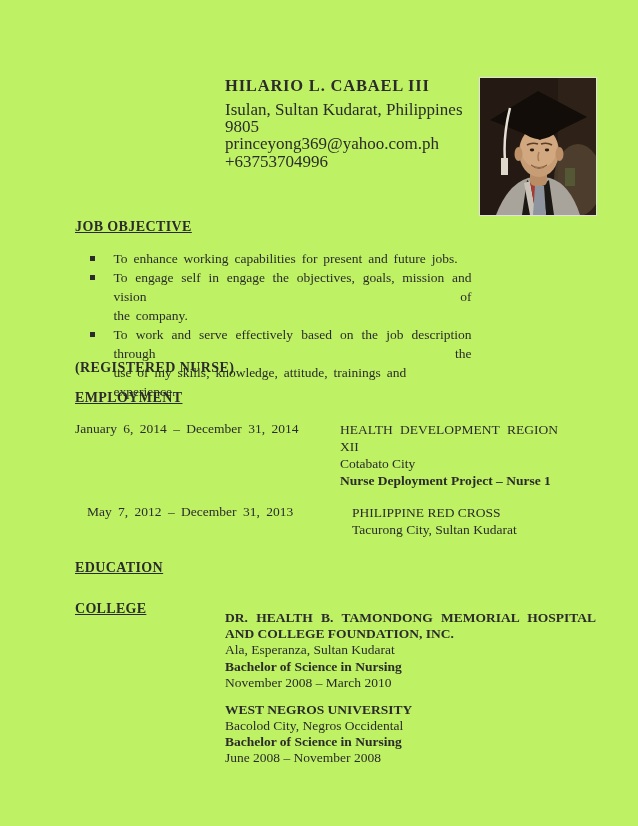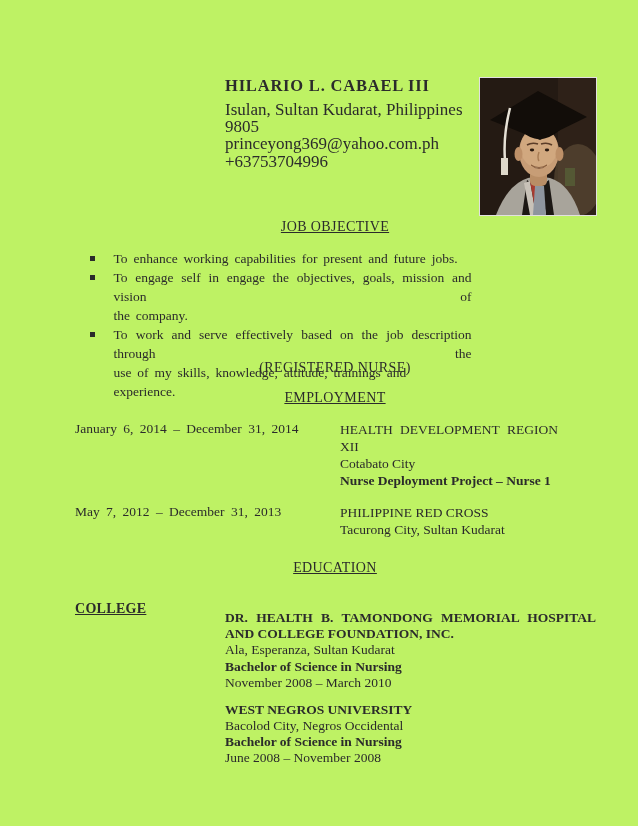--- a/index.html
+++ b/index.html
@@ -17,40 +17,40 @@
   .contact .line { font-size:17px; line-height:17.2px; }
 
   
   .photo {
     position:absolute; left:479px; top:77px; width:118px; height:139px;
     border:1px solid #e2e0e0; box-sizing:border-box; background:#241a13; overflow:hidden;
   }
 
   
   .heading {
-    position:absolute; left:75px; width:520px; text-align:center;
-    font-size:14px; font-weight:400; letter-spacing:0.4px;
+    position:absolute; left:75px; width:520px; text-align:left;
+    font-size:14px; font-weight:700; letter-spacing:0.4px;
   }
   #h-job  { top:219px; }
   #reg-nurse { top:360px; }
   #h-emp  { top:390px; }
   #h-edu  { top:560px; }
 
   
   .bullets { position:absolute; left:90px; top:249px; width:382px; }
   .bullet { display:flex; }
   .bullet .marker { width:4.5px; height:4.5px; background:#2b2b2b; margin-top:7px; flex:none; }
   .bullet .text { margin-left:19px; width:358px; line-height:19px; word-spacing:2.5px; }
   .stretch { text-align:justify; text-align-last:justify; }
 
   
   .emp-dates { position:absolute; left:75px; word-spacing:3px; }
   .emp-org   { position:absolute; left:340px; width:243px; line-height:17px; }
   #emp-dates-1, #emp-org-1 { top:421px; }
-  #emp-dates-2, #emp-org-2 { top:504px; }
+  #emp-dates-2, #emp-org-2 { top:504px;margin-left:12px; }
   .ws { word-spacing:4px; }
 
   
   .college-label { position:absolute; left:75px; top:601px; font-size:14px; font-weight:700; letter-spacing:0.3px; }
   .edu { position:absolute; left:225px; width:371px; }
   #edu-1 { top:610px; line-height:16.2px; }
   #edu-2 { top:702px; line-height:16px; }
 </style>
 </head>
 <body>

